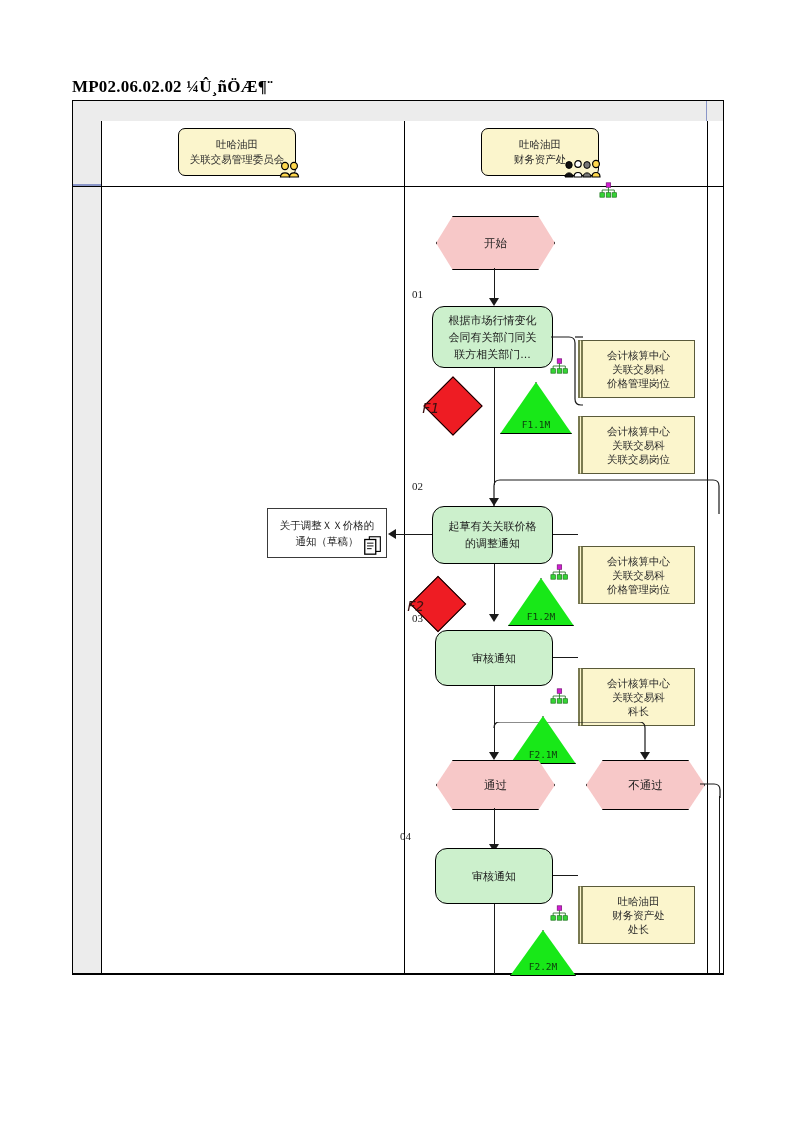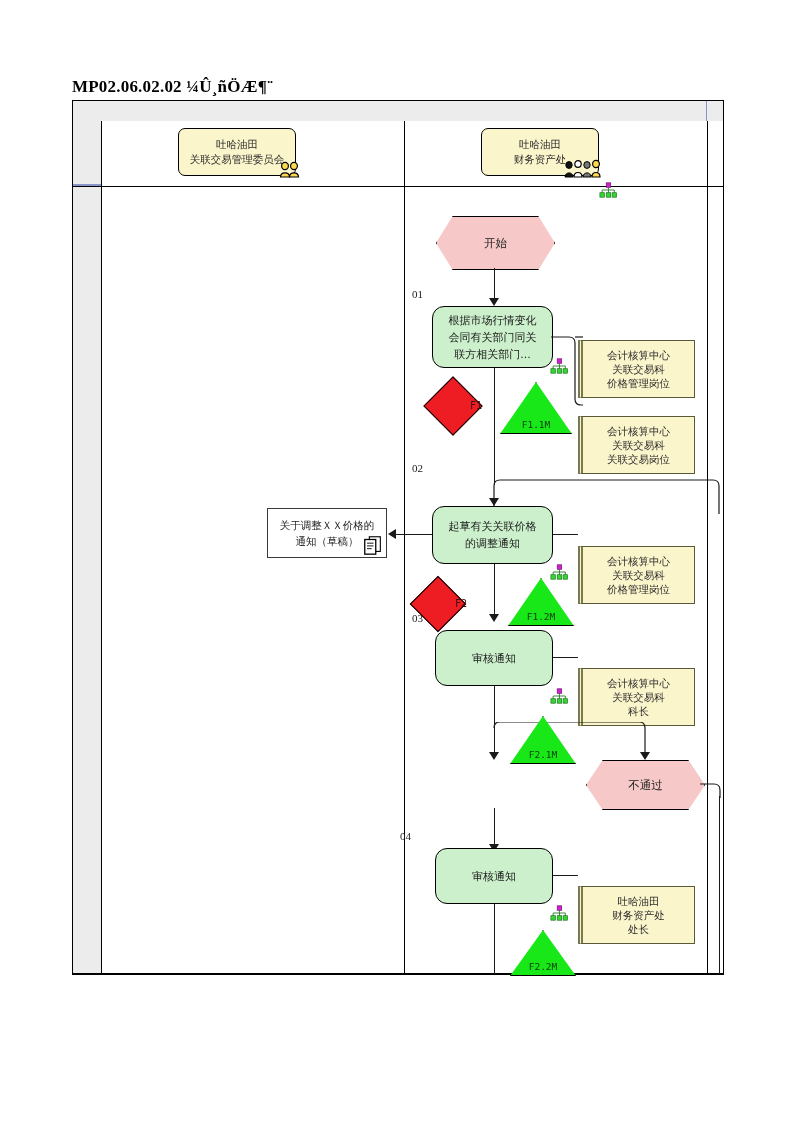--- a/index.html
+++ b/index.html
@@ -196,24 +196,25 @@
 
   .diamond {
     position: absolute;
     background: #ee1c23;
     border: 1.2px solid #000000;
     transform: rotate(45deg);
   }
   .diamond-label {
     position: absolute;
     font-family: "DejaVu Sans Mono", "Liberation Mono", monospace;
-    font-size: 10px;
+    font-size: 14px;
     color: #3a1010;
-    text-align: right;
+    text-align: left;
     width: 60px;
+    font-style: italic;
   }
   .tri-fill {
     position: absolute;
     width: 100%;
     height: 100%;
     background: #18e818;
     border: 1px solid #000000;
     box-sizing: border-box;
     clip-path: polygon(50% 0%, 100% 100%, 0% 100%);
   }
@@ -321,21 +322,21 @@
   </svg>
   <svg class="icon-org" style="left:599px; top:182px;" width="20" height="16" viewBox="0 0 20 16">
     <rect x="8" y="0" width="5" height="5" fill="#d11fd1" stroke="#6a0a6a" stroke-width="0.7"></rect>
     <path d="M10.5 5 L10.5 8 M3.5 8 L17 8 M3.5 8 L3.5 11 M10.5 8 L10.5 11 M17 8 L17 11" stroke="#2a7a2a" stroke-width="1"></path>
     <rect x="1" y="11" width="5" height="5" fill="#35d435" stroke="#146a14" stroke-width="0.7"></rect>
     <rect x="8" y="11" width="5" height="5" fill="#35d435" stroke="#146a14" stroke-width="0.7"></rect>
     <rect x="14.5" y="11" width="5" height="5" fill="#35d435" stroke="#146a14" stroke-width="0.7"></rect>
   </svg>
 
   <div class="step-num" style="left:412px; top:288px;">01</div>
-  <div class="step-num" style="left:412px; top:462px;">02</div>
+  <div class="step-num" style="left:412px; top:480px;">02</div>
   <div class="step-num" style="left:412px; top:612px;">03</div>
   <div class="step-num" style="left:400px; top:830px;">04</div>
 
   <div class="hexagon" style="left:436px; top:216px; width:117px; height:52px;">
     <span>开始</span>
   </div>
 
   <div class="conn-v" style="left:494px; top:268px; height:35px;"></div>
   <div class="arrow-down" style="left:489px; top:298px;"></div>
 
@@ -453,20 +454,23 @@
     </svg>
   </div>
   <div class="arrow-down" style="left:489px; top:752px;"></div>
   <div class="arrow-down" style="left:640px; top:752px;"></div>
 
   <div class="tri-wrap" style="left:510px; top:716px; width:66px; height:48px;">
     <div class="tri-fill"></div>
     <div class="tri-label">F2.1M</div>
   </div>
 
+  <div class="hexagon" style="left:436px; top:760px; width:117px; height:48px;">
+    <span>通过</span>
+  </div>
 
   <div class="hexagon" style="left:586px; top:760px; width:117px; height:48px;">
     <span>不通过</span>
   </div>
 
   <div class="loop-path" style="left:700px; top:778px;">
     <svg width="26" height="20" viewBox="0 0 26 20">
       <path d="M0 6 L14 6 Q20 6 20 12 L20 20" fill="none" stroke="#1a1a1a" stroke-width="1.2"></path>
     </svg>
   </div>

